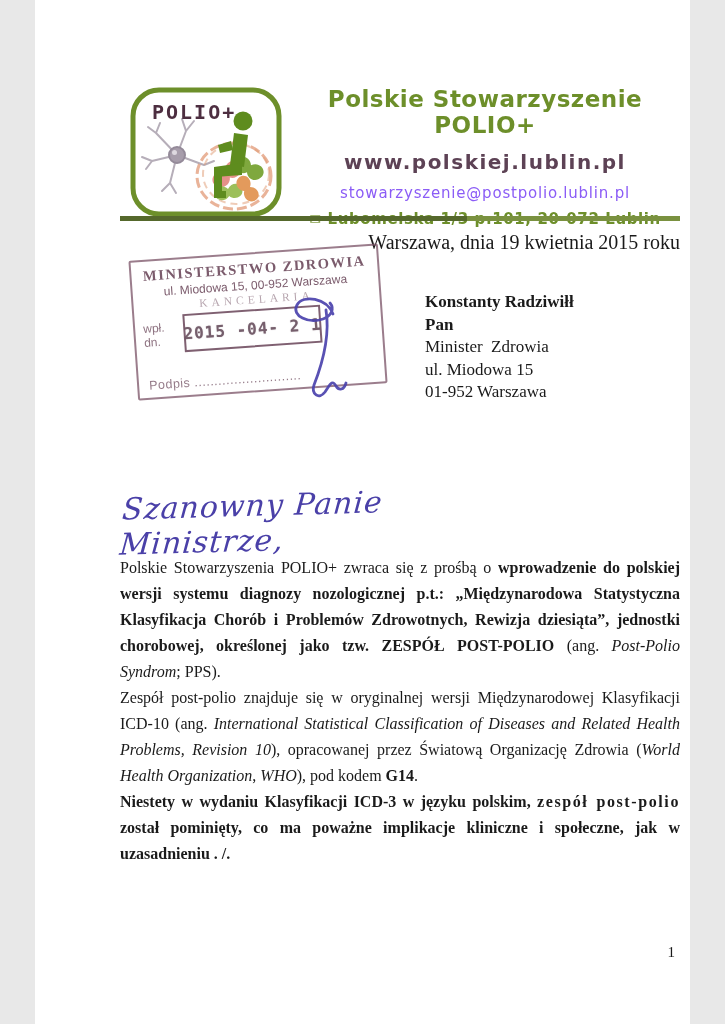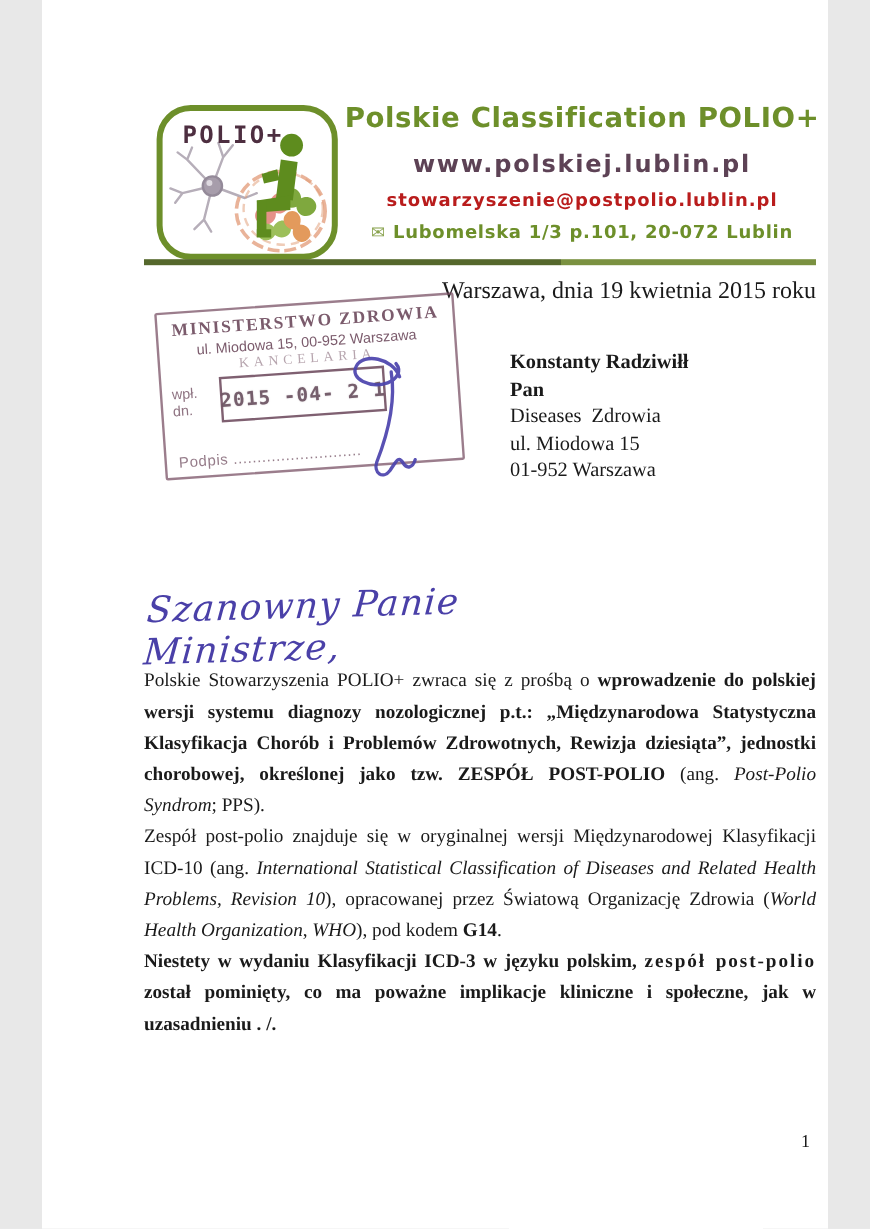--- a/index.html
+++ b/index.html
@@ -11,21 +11,21 @@
   }
 
   
   .logo-box { position:absolute; left:95px; top:87px; width:152px; height:130px; }
   .header-text {
     position:absolute; left:252px; top:86px; width:396px; text-align:center;
     font-family:"DejaVu Sans", sans-serif;
   }
   .h-title  { font-size:23px; font-weight:bold; color:#6d8f2a; letter-spacing:.5px; }
   .h-www    { margin-top:12px; font-size:20px; color:#5d4255; letter-spacing:1.5px; font-weight:600; }
-  .h-email  { margin-top:10px; font-size:15px; font-weight:bold; color:#b91c1c; letter-spacing:.8px; }
+  .h-email  { margin-top:10px; font-size:15px; font-weight:normal; color:#8b5cf6; letter-spacing:.8px; }
   .h-addr   { margin-top:8px;  font-size:15px; font-weight:600; color:#6d8f2a; letter-spacing:.6px; }
   .h-addr .env { font-size:14px; color:#8aa34f; margin-right:6px; }
 
   .divider {
     position:absolute; left:85px; top:216px; width:560px; height:5px;
     background:linear-gradient(to right, #55682c 0%, #55682c 62%, #7a9140 62%, #7a9140 100%);
   }
 
   
   .dateline {
@@ -117,33 +117,33 @@
         <path d="M101,54 L88,58 L90,66 L103,63 Z"></path>
         <path d="M112,76 L84,80 L85,90 L112,88 Z"></path>
         <path d="M84,80 L92,80 L92,110 L84,110 Z"></path>
         <path d="M84,104 L96,104 L96,111 L84,111 Z"></path>
       </g>
       <text x="22" y="32" font-family="DejaVu Sans Mono, monospace" font-size="20" font-weight="bold" letter-spacing="2" fill="#4d2e40"><tspan>POLIO+</tspan></text>
     </svg>
   </div>
 
   <div class="header-text">
-    <div class="h-title">Polskie Classification POLIO+</div>
+    <div class="h-title">Polskie Stowarzyszenie POLIO+</div>
     <div class="h-www">www.polskiej.lublin.pl</div>
     <div class="h-email">stowarzyszenie@postpolio.lublin.pl</div>
     <div class="h-addr"><span class="env">✉</span><span>Lubomelska 1/3 p.101, 20-072 Lublin</span></div>
   </div>
 
   <div class="divider"></div>
 
   <div class="dateline">Warszawa, dnia 19 kwietnia 2015 roku</div>
   <div class="recipient">
       <div class="rline b">Konstanty Radziwiłł</div>
       <div class="rline b">Pan</div>
-      <div class="rline">Diseases  Zdrowia</div>
+      <div class="rline">Minister  Zdrowia</div>
       <div class="rline">ul. Miodowa 15</div>
       <div class="rline">01-952 Warszawa</div>
     </div>
 
   <div class="stamp">
     <div class="st-l1">MINISTERSTWO ZDROWIA</div>
     <div class="st-l2">ul. Miodowa 15, 00-952 Warszawa</div>
     <div class="st-l3">KANCELARIA</div>
     <div class="st-mid">
       <div class="st-wpl" style="white-space:pre-line">wpł.

